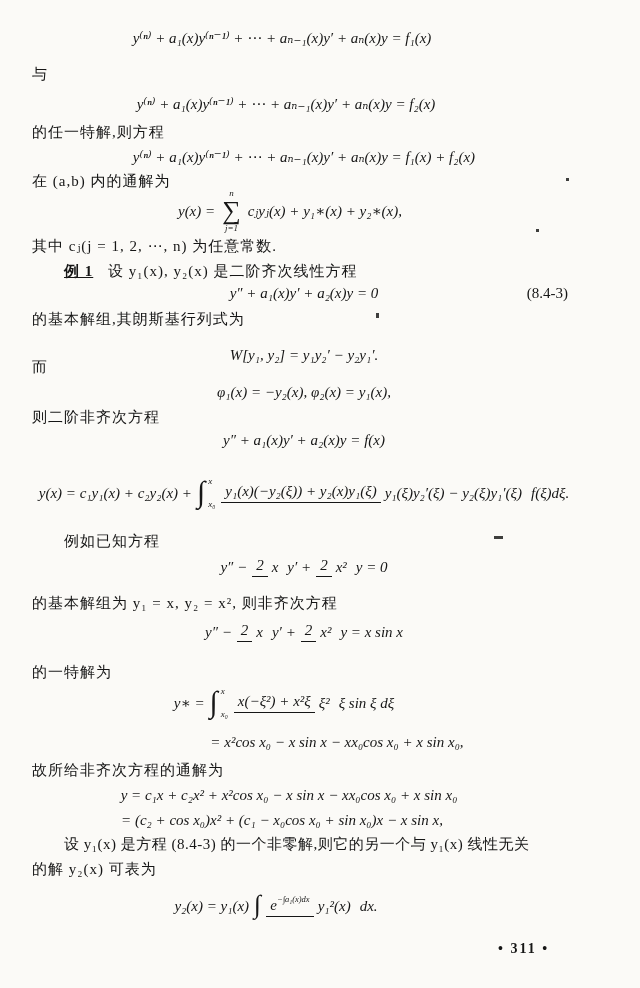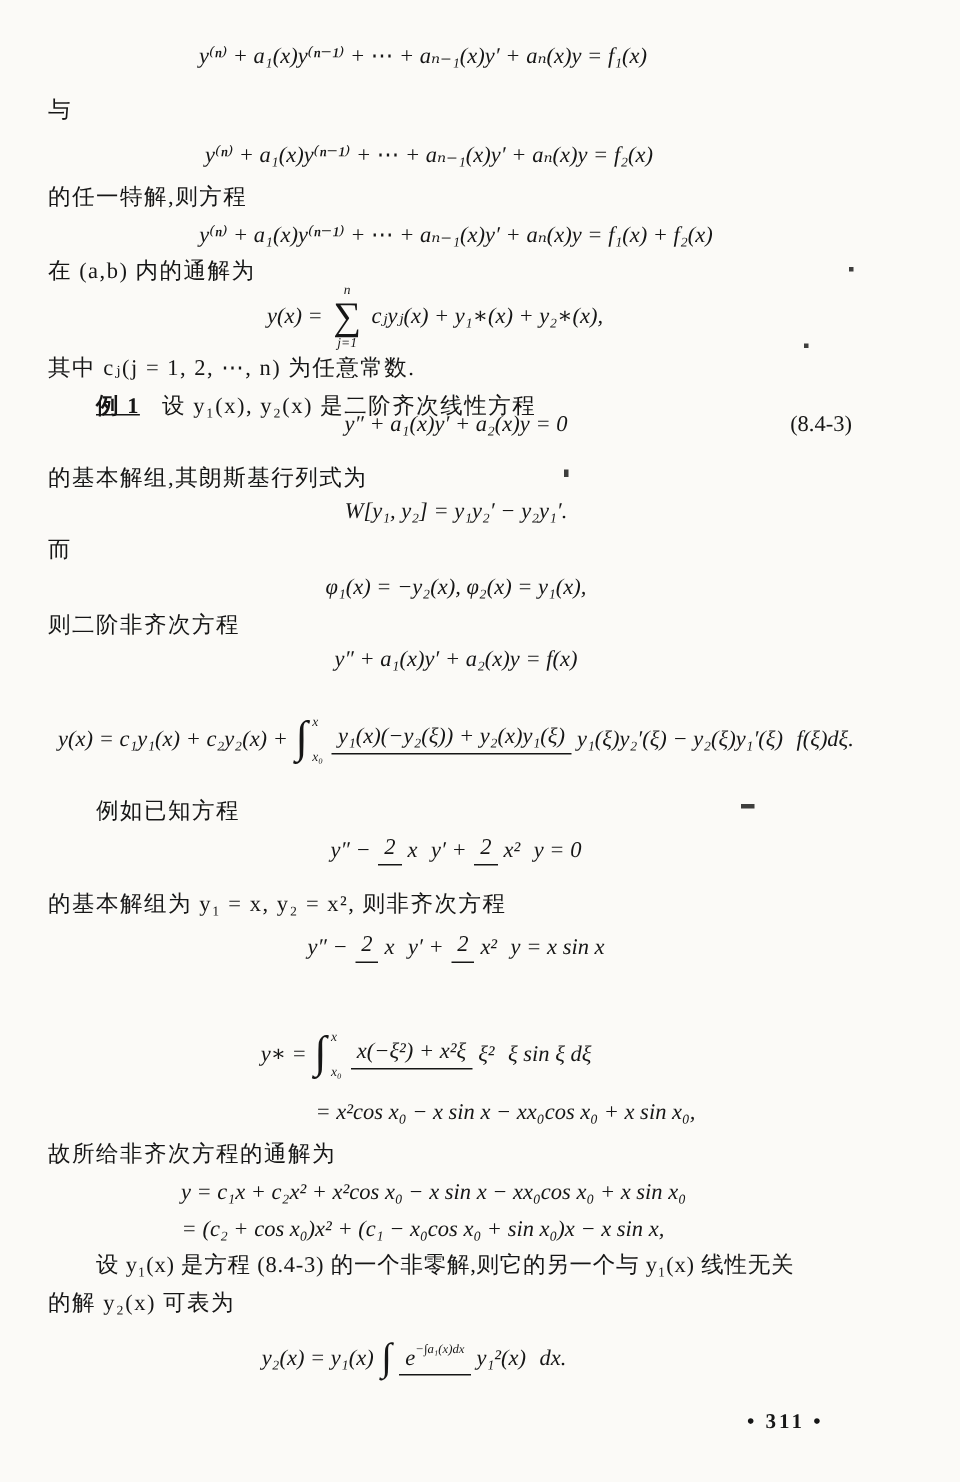--- a/index.html
+++ b/index.html
@@ -78,30 +78,30 @@
 
   <div class="ln txt" style="top:235px">
     <span class="cn">其中 cⱼ(j = 1, 2, ⋯, n) 为任意常数.</span>
   </div>
 
   <div class="ln txt indent" style="top:260px">
     <span class="cn bold">例 1</span>
     <span class="cn" style="margin-left:10px">设 y₁(x), y₂(x) 是二阶齐次线性方程</span>
   </div>
 
-  <div class="ln center" style="top:272px">
+  <div class="ln center" style="top:282px">
     <span class="m">y″ + a₁(x)y′ + a₂(x)y = 0</span>
     <span class="tag">(8.4-3)</span>
   </div>
 
   <div class="ln txt" style="top:308px">
     <span class="cn">的基本解组,其朗斯基行列式为</span>
   </div>
 
-  <div class="ln center" style="top:330px">
+  <div class="ln center" style="top:344px">
     <span class="m">W[y₁, y₂] = y₁y₂′ − y₂y₁′.</span>
   </div>
 
   <div class="ln txt" style="top:356px">
     <span class="cn">而</span>
   </div>
 
   <div class="ln txt" style="top:406px">
     <span class="cn">则二阶非齐次方程</span>
   </div>
@@ -158,20 +158,23 @@
       <span class="fd">x</span>
     </span>
     <span class="m">y′ +</span>
     <span class="frac">
       <span class="fn">2</span>
       <span class="fd">x²</span>
     </span>
     <span class="m">y = x sin x</span>
   </div>
 
+  <div class="ln txt" style="top:661px">
+    <span class="cn">的一特解为</span>
+  </div>
 
   <div class="ln eqflex" style="top:678px;height:50px;transform:translateX(-20px)">
     <span class="m">y∗ =</span>
     <span class="isym">∫</span>
     <span class="ilims">
       <span class="il">x</span>
       <span class="il">x₀</span>
     </span>
     <span class="frac">
       <span class="fn">x(−ξ²) + x²ξ</span>

